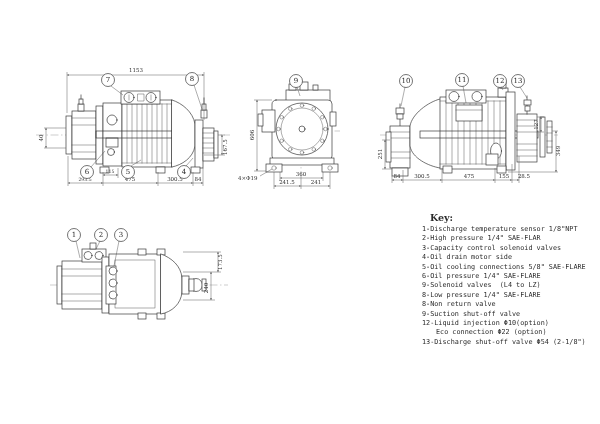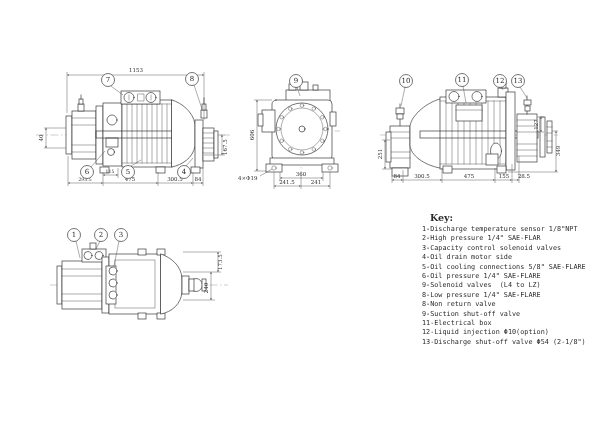--- a/index.html
+++ b/index.html
@@ -347,18 +347,18 @@
   <div class="key-line">1-Discharge temperature sensor 1/8"NPT</div>
   <div class="key-line">2-High pressure 1/4" SAE-FLAR</div>
   <div class="key-line">3-Capacity control solenoid valves</div>
   <div class="key-line">4-Oil drain motor side</div>
   <div class="key-line">5-Oil cooling connections 5/8" SAE-FLARE</div>
   <div class="key-line">6-Oil pressure 1/4" SAE-FLARE</div>
   <div class="key-line">9-Solenoid valves  (L4 to LZ)</div>
   <div class="key-line">8-Low pressure 1/4" SAE-FLARE</div>
   <div class="key-line">8-Non return valve</div>
   <div class="key-line">9-Suction shut-off valve</div>
-  <div class="key-line">11-Electrical box</div>
   <div class="key-line">12-Liquid injection Φ10(option)</div>
+  <div class="key-line indent">Eco connection Φ22 (option)</div>
   <div class="key-line">13-Discharge shut-off valve Φ54 (2-1/8")</div>
 </div>
 
 </div>
 
 </body></html>

